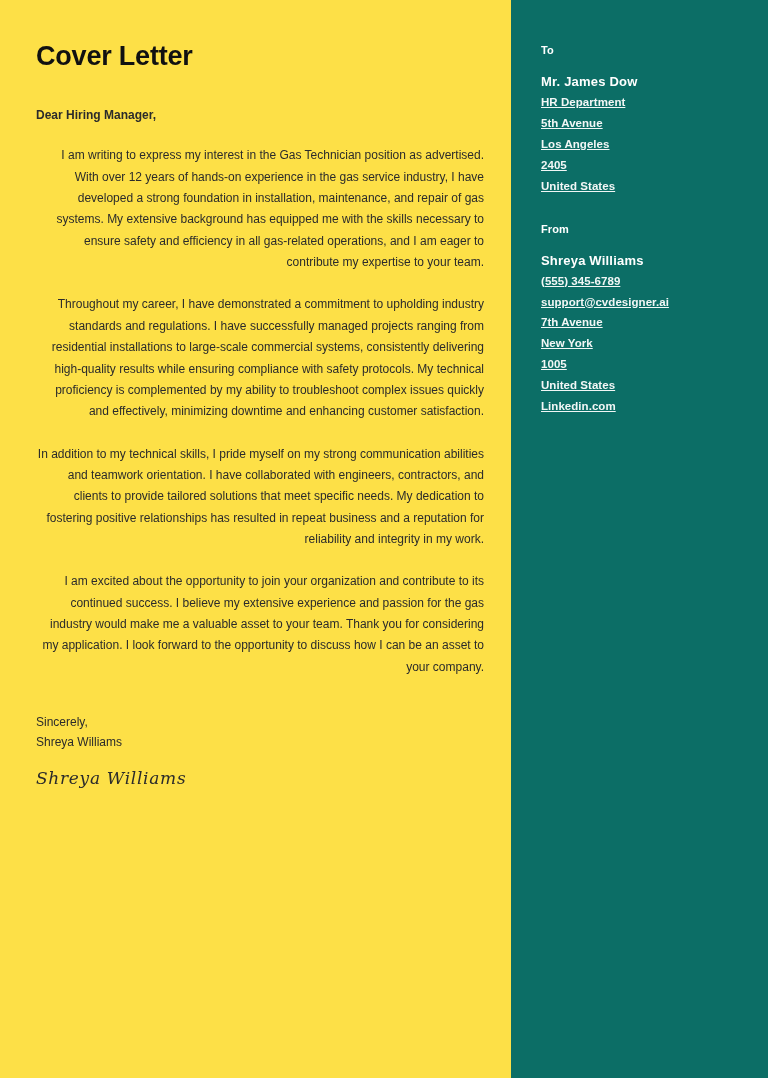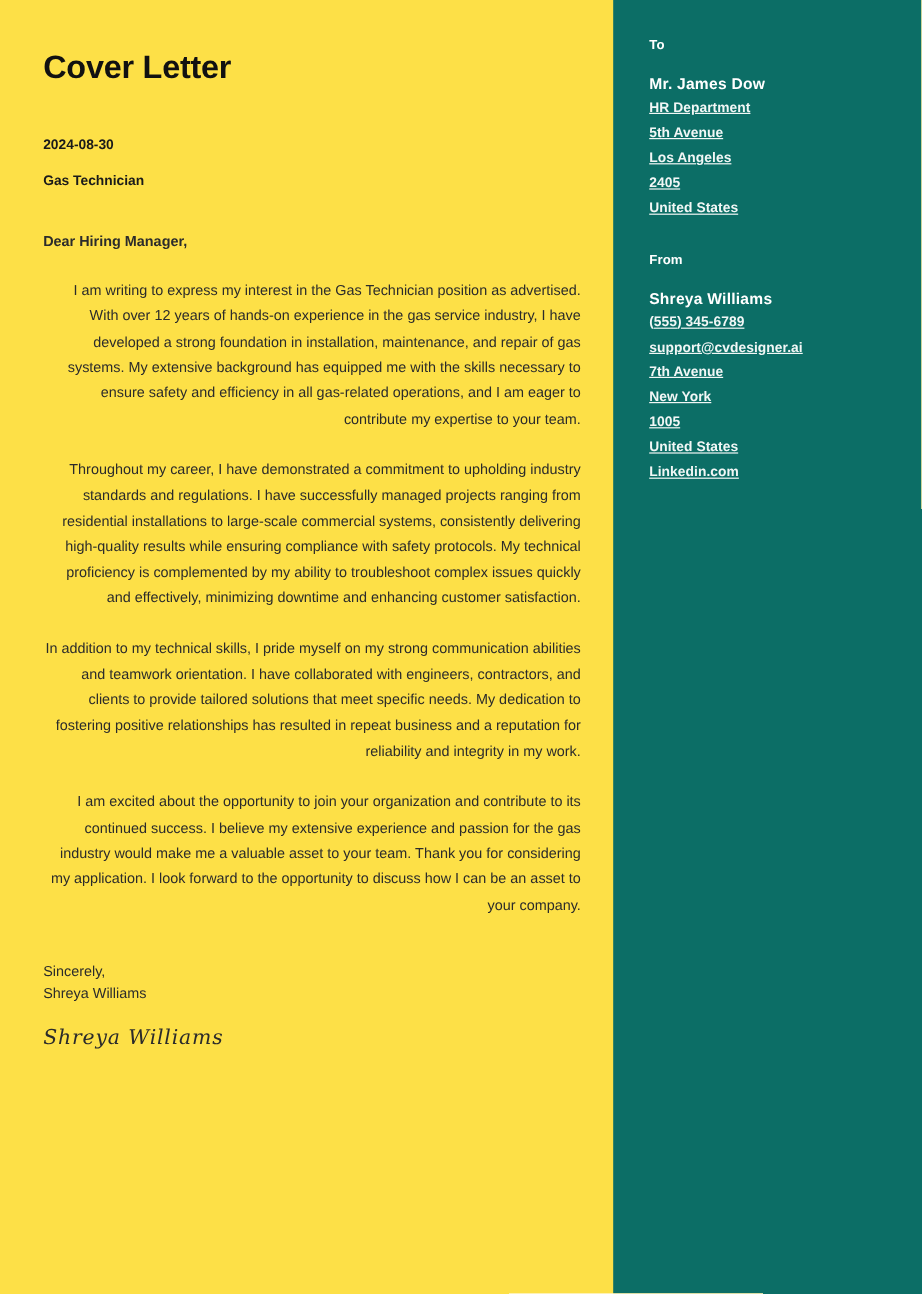--- a/index.html
+++ b/index.html
@@ -68,21 +68,21 @@
     letter-spacing:0.7px;
     color:#2b2b2b;
   }
 
   
   .sidebar {
     position:absolute;
     right:0; top:0;
     width:257px; height:1078px;
     background:#0C6E66;
-    padding:32px 20px 0 30px;
+    padding:44px 20px 0 30px;
     color:#ffffff;
   }
   .side-head {
     font-size:11px;
     font-weight:bold;
     color:#ffffff;
     letter-spacing:0.1px;
   }
   .side-name {
     font-size:13px;
@@ -106,24 +106,20 @@
 </style>
 </head>
 <body>
 
 <div class="page">
 
   <div class="main">
 
     <h1 class="doc-title">Cover Letter</h1>
 
-    <div class="meta-block">
-      <div class="meta-line">2024-08-30</div>
-      <div class="meta-line">Gas Technician</div>
-    </div>
 
     <div class="salutation">Dear Hiring Manager,</div>
 
     <p class="para">I am writing to express my interest in the Gas Technician position as advertised. With over 12 years of hands-on experience in the gas service industry, I have developed a strong foundation in installation, maintenance, and repair of gas systems. My extensive background has equipped me with the skills necessary to ensure safety and efficiency in all gas-related operations, and I am eager to contribute my expertise to your team.</p>
     <p class="para">Throughout my career, I have demonstrated a commitment to upholding industry standards and regulations. I have successfully managed projects ranging from residential installations to large-scale commercial systems, consistently delivering high-quality results while ensuring compliance with safety protocols. My technical proficiency is complemented by my ability to troubleshoot complex issues quickly and effectively, minimizing downtime and enhancing customer satisfaction.</p>
     <p class="para">In addition to my technical skills, I pride myself on my strong communication abilities and teamwork orientation. I have collaborated with engineers, contractors, and clients to provide tailored solutions that meet specific needs. My dedication to fostering positive relationships has resulted in repeat business and a reputation for reliability and integrity in my work.</p>
     <p class="para">I am excited about the opportunity to join your organization and contribute to its continued success. I believe my extensive experience and passion for the gas industry would make me a valuable asset to your team. Thank you for considering my application. I look forward to the opportunity to discuss how I can be an asset to your company.</p>
 
     <div class="closing">
       <div>Sincerely,</div>

